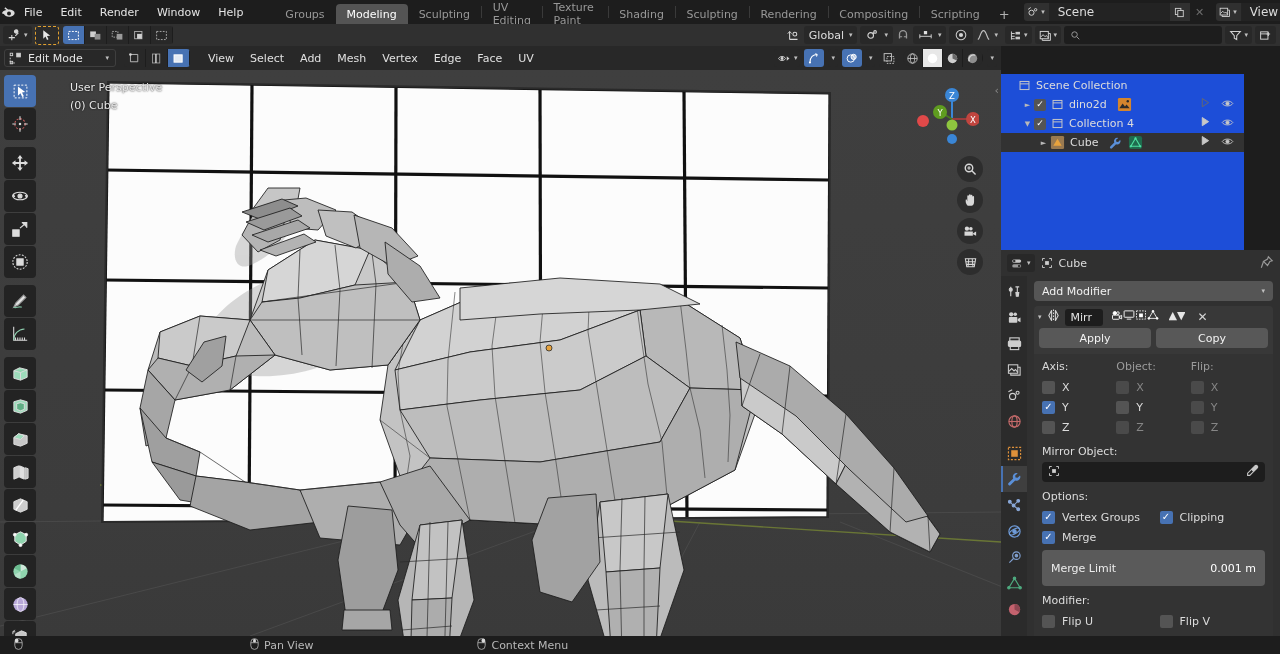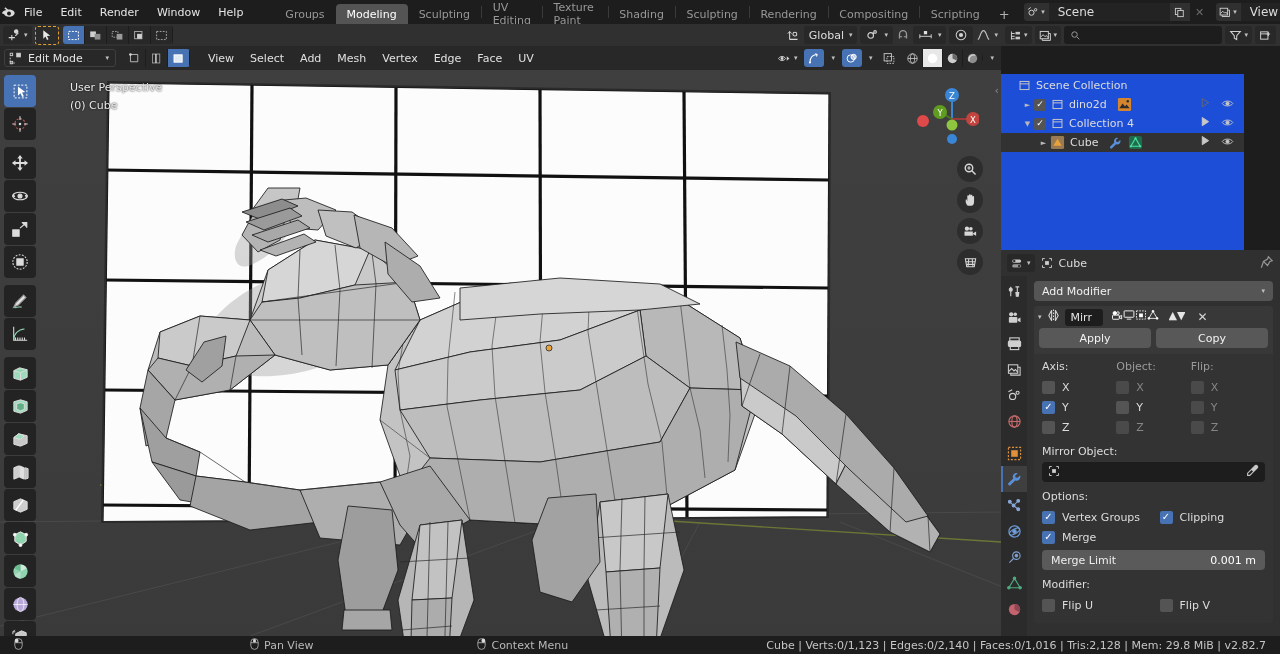--- a/index.html
+++ b/index.html
@@ -248,21 +248,21 @@
   .cb .tick { color: #fff; font-size: 10px; line-height: 1; }
   .cbtxt { font-size: 11px; color: #dcdcdc; }
   .cbtxt.dim { color: #868686; }
   .field-label { font-size: 11px; color: #dcdcdc; margin: 8px 0 4px 0; }
   .obj-field {
     height: 20px; background: #1d1d1d; border-radius: 4px; display: flex;
     align-items: center; padding: 0 6px; gap: 6px;
   }
   .obj-field .eyedrop { margin-left: auto; color: #c8c8c8; }
   .slider-row {
-    height: 20px; background: #5a5a5a; border-radius: 4px; display: flex;
+    height: 36px; background: #5a5a5a; border-radius: 4px; display: flex;
     align-items: center; padding: 0 9px; margin-top: 3px;
   }
   .slider-row .sl-name { font-size: 11px; color: #ececec; }
   .slider-row .sl-val { margin-left: auto; font-size: 11px; color: #ffffff; }
   .opt-grid { display: flex; gap: 12px; }
 
   
   .statusbar {
     position: absolute; left: 0; bottom: 0; width: 1280px; height: 18px;
     background: #1d1d1d; display: flex; align-items: center; font-size: 11px; color: #b8b8b8;
@@ -1325,16 +1325,15 @@
     <div class="sb-item" style="margin-left:164px;">
       <span>
         <svg width="9" height="12" viewBox="0 0 10 14" fill="none" stroke="#b0b0b0" stroke-width="1">
             <rect x="0.7" y="0.7" width="8.6" height="12.6" rx="4.3"></rect>
             <path d="M0.7 5.5 L9.3 5.5"></path>
             <rect x="5" y="0.7" width="4.3" height="4.8" rx="2.2" fill="#d8d8d8" stroke="none"></rect>
           </svg>
       </span>
       <span>Context Menu</span>
     </div>
-    <div class="sb-right">Cube | Verts:0/1,123 | Edges:0/2,140 | Faces:0/1,016 | Tris:2,128 | Mem: 29.8 MiB | v2.82.7</div>
   </div>
 
 </div>
 
 </body></html>

